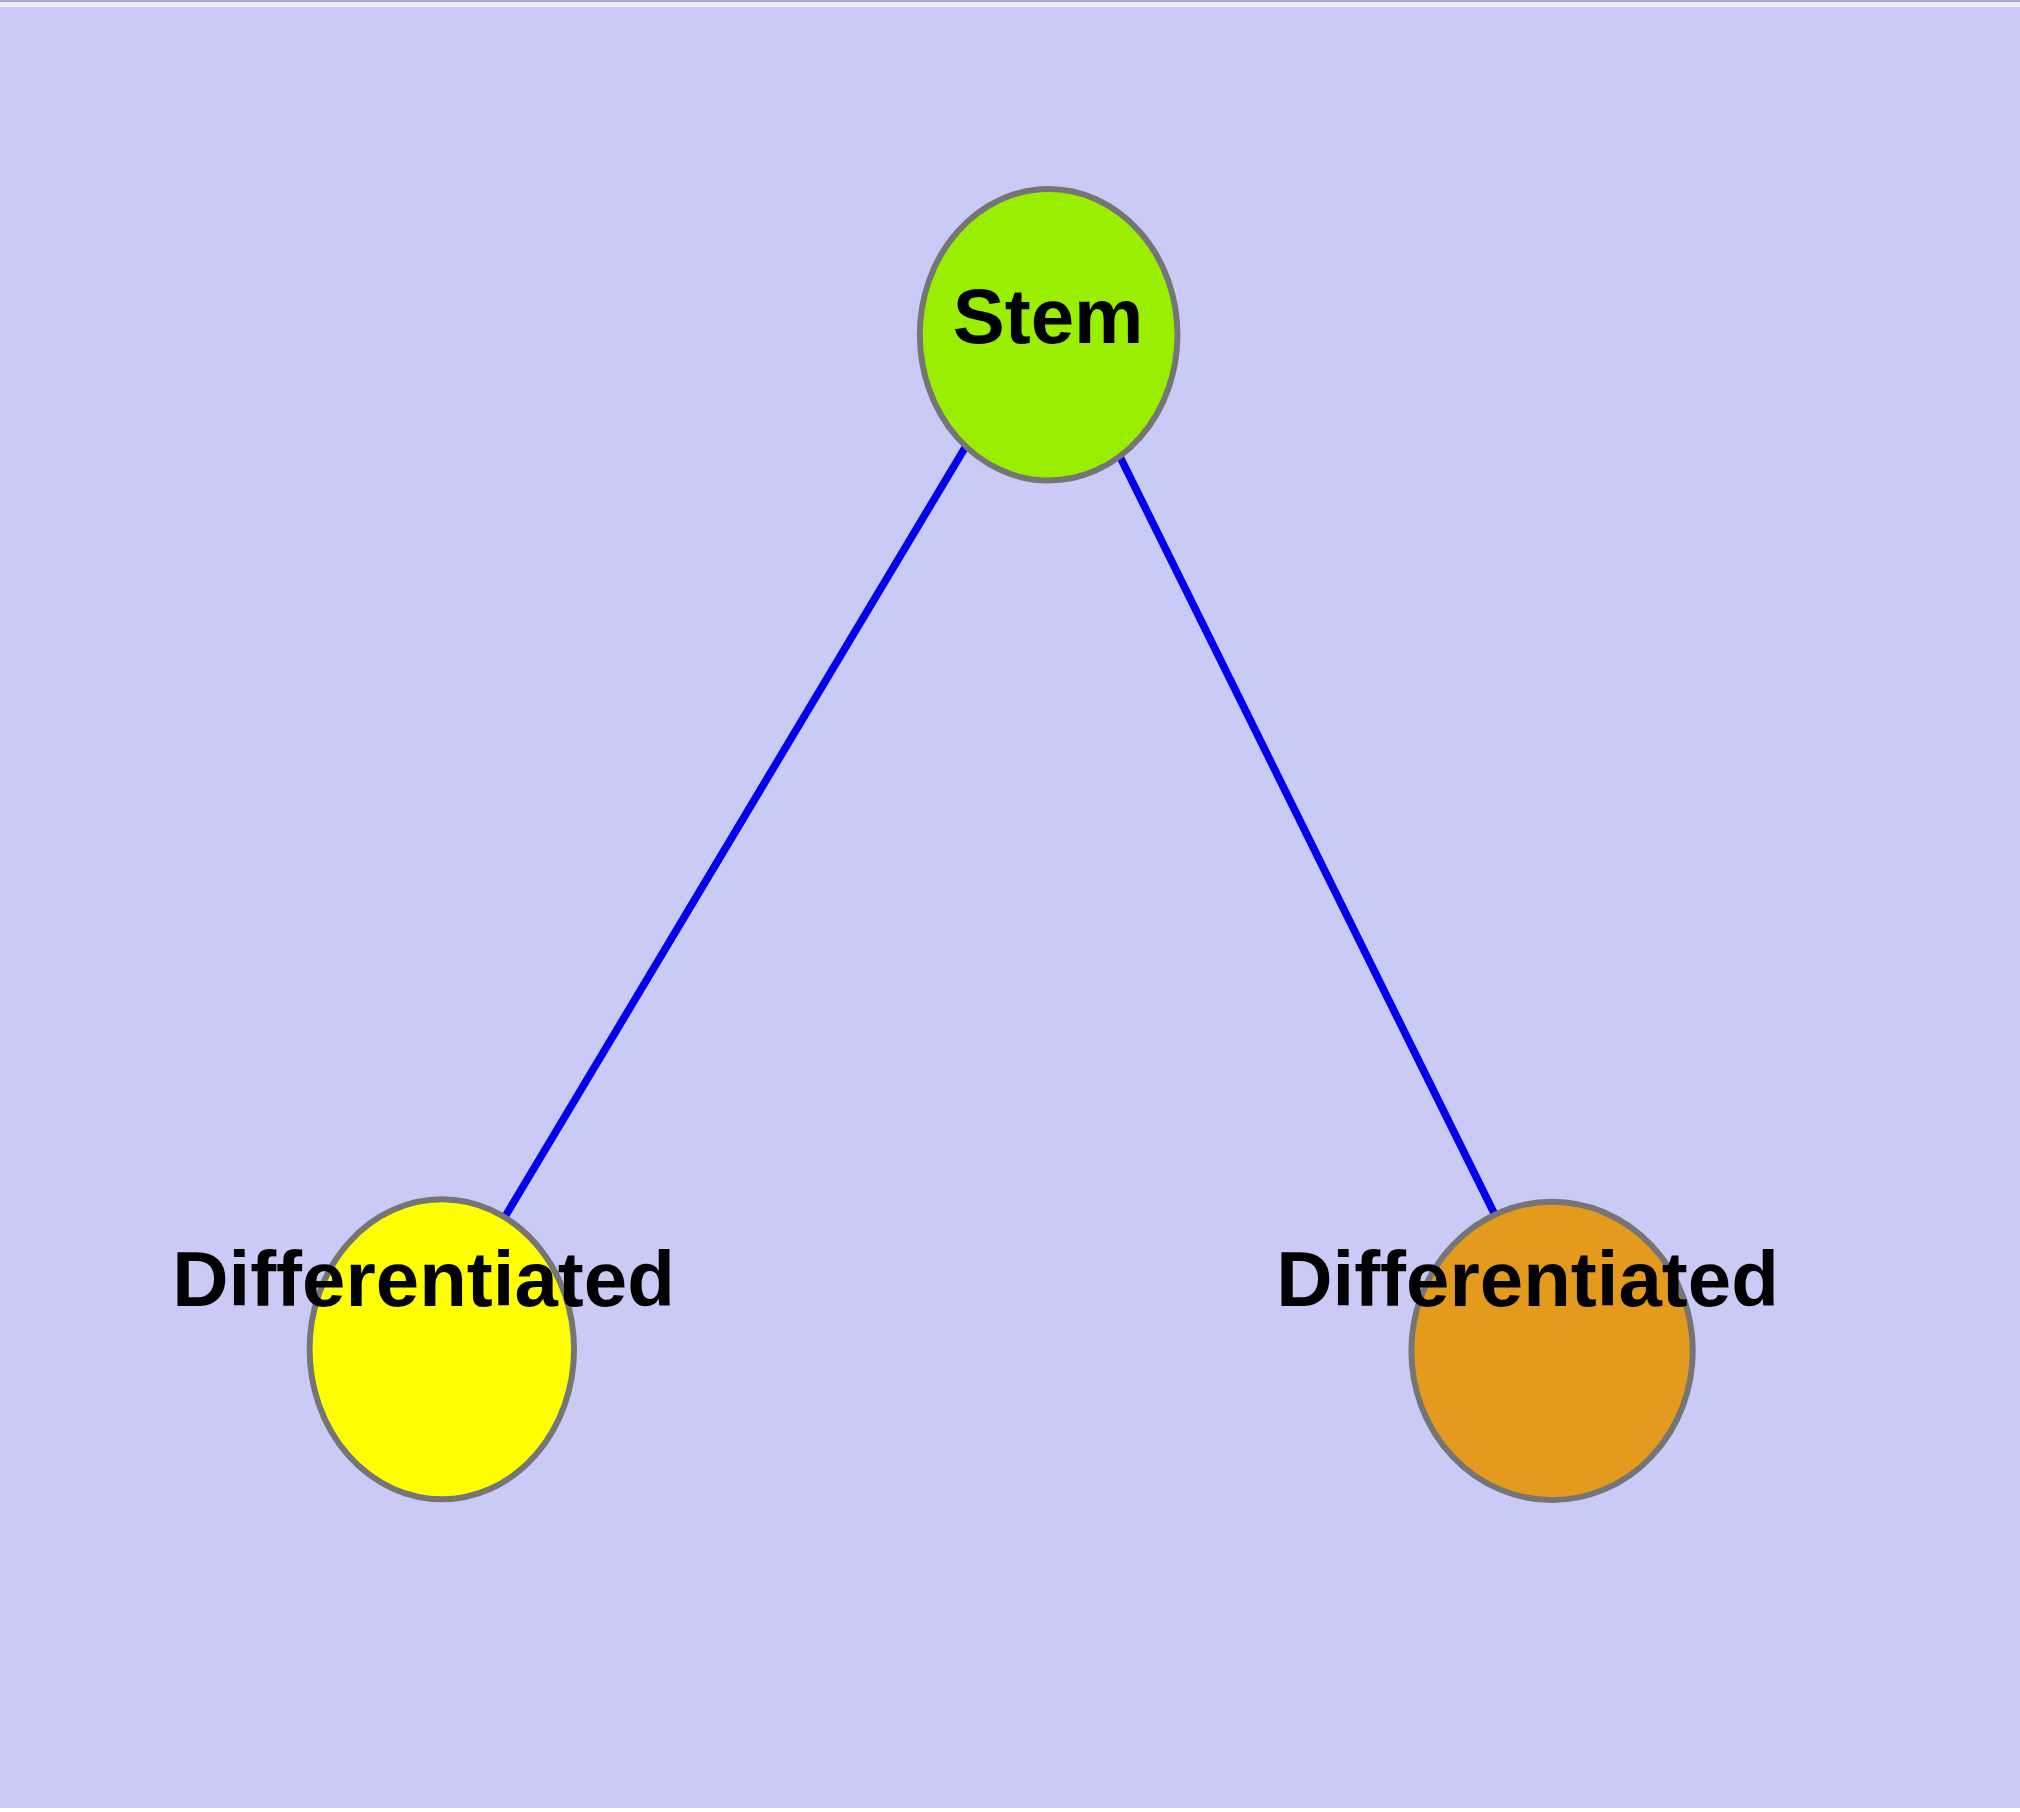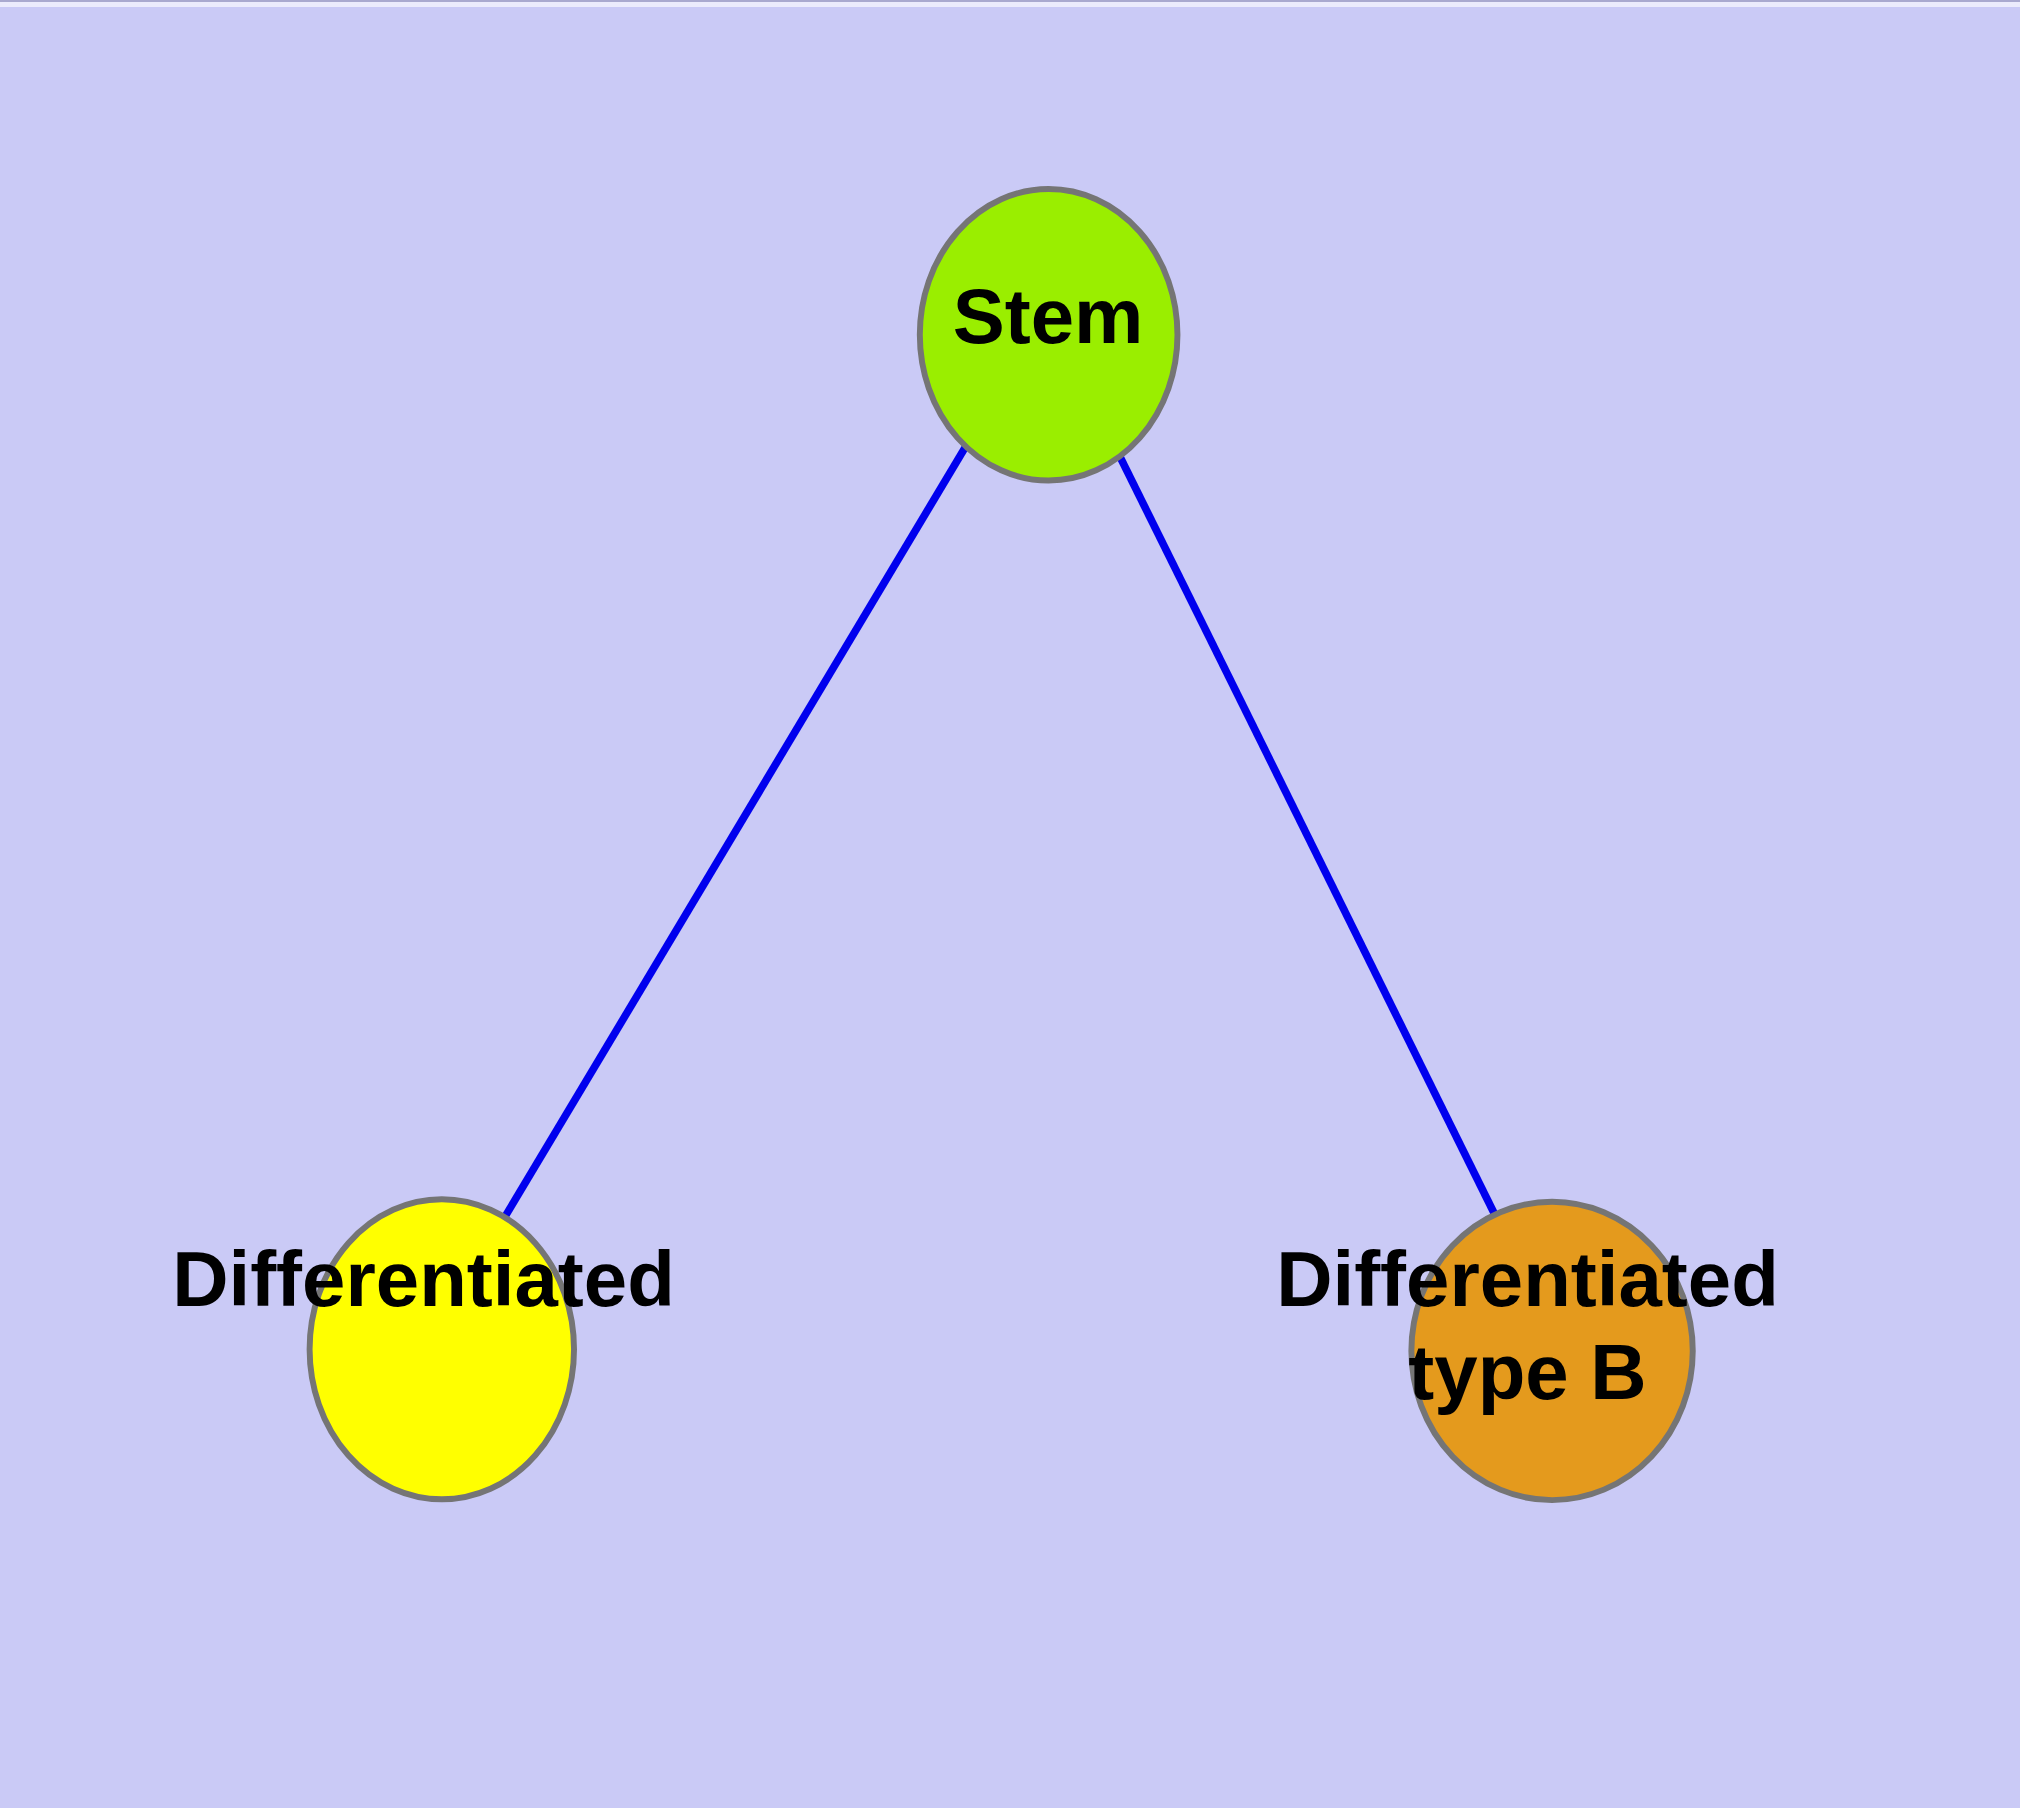--- a/index.html
+++ b/index.html
@@ -84,17 +84,16 @@
   <div class="node-label" style="left:709px; top:270px; width:678px;">
     <span>Stem</span>
   </div>
 
   <div class="node-label" style="left:42px; top:1233px; width:763px;">
     <span>Differentiated</span>
   </div>
 
   <div class="node-label" style="left:1146px; top:1233px; width:763px;">
     <span>Differentiated</span>
-    <span>type B</span>
   </div>
 
 </div>
 
 
 </body></html>

